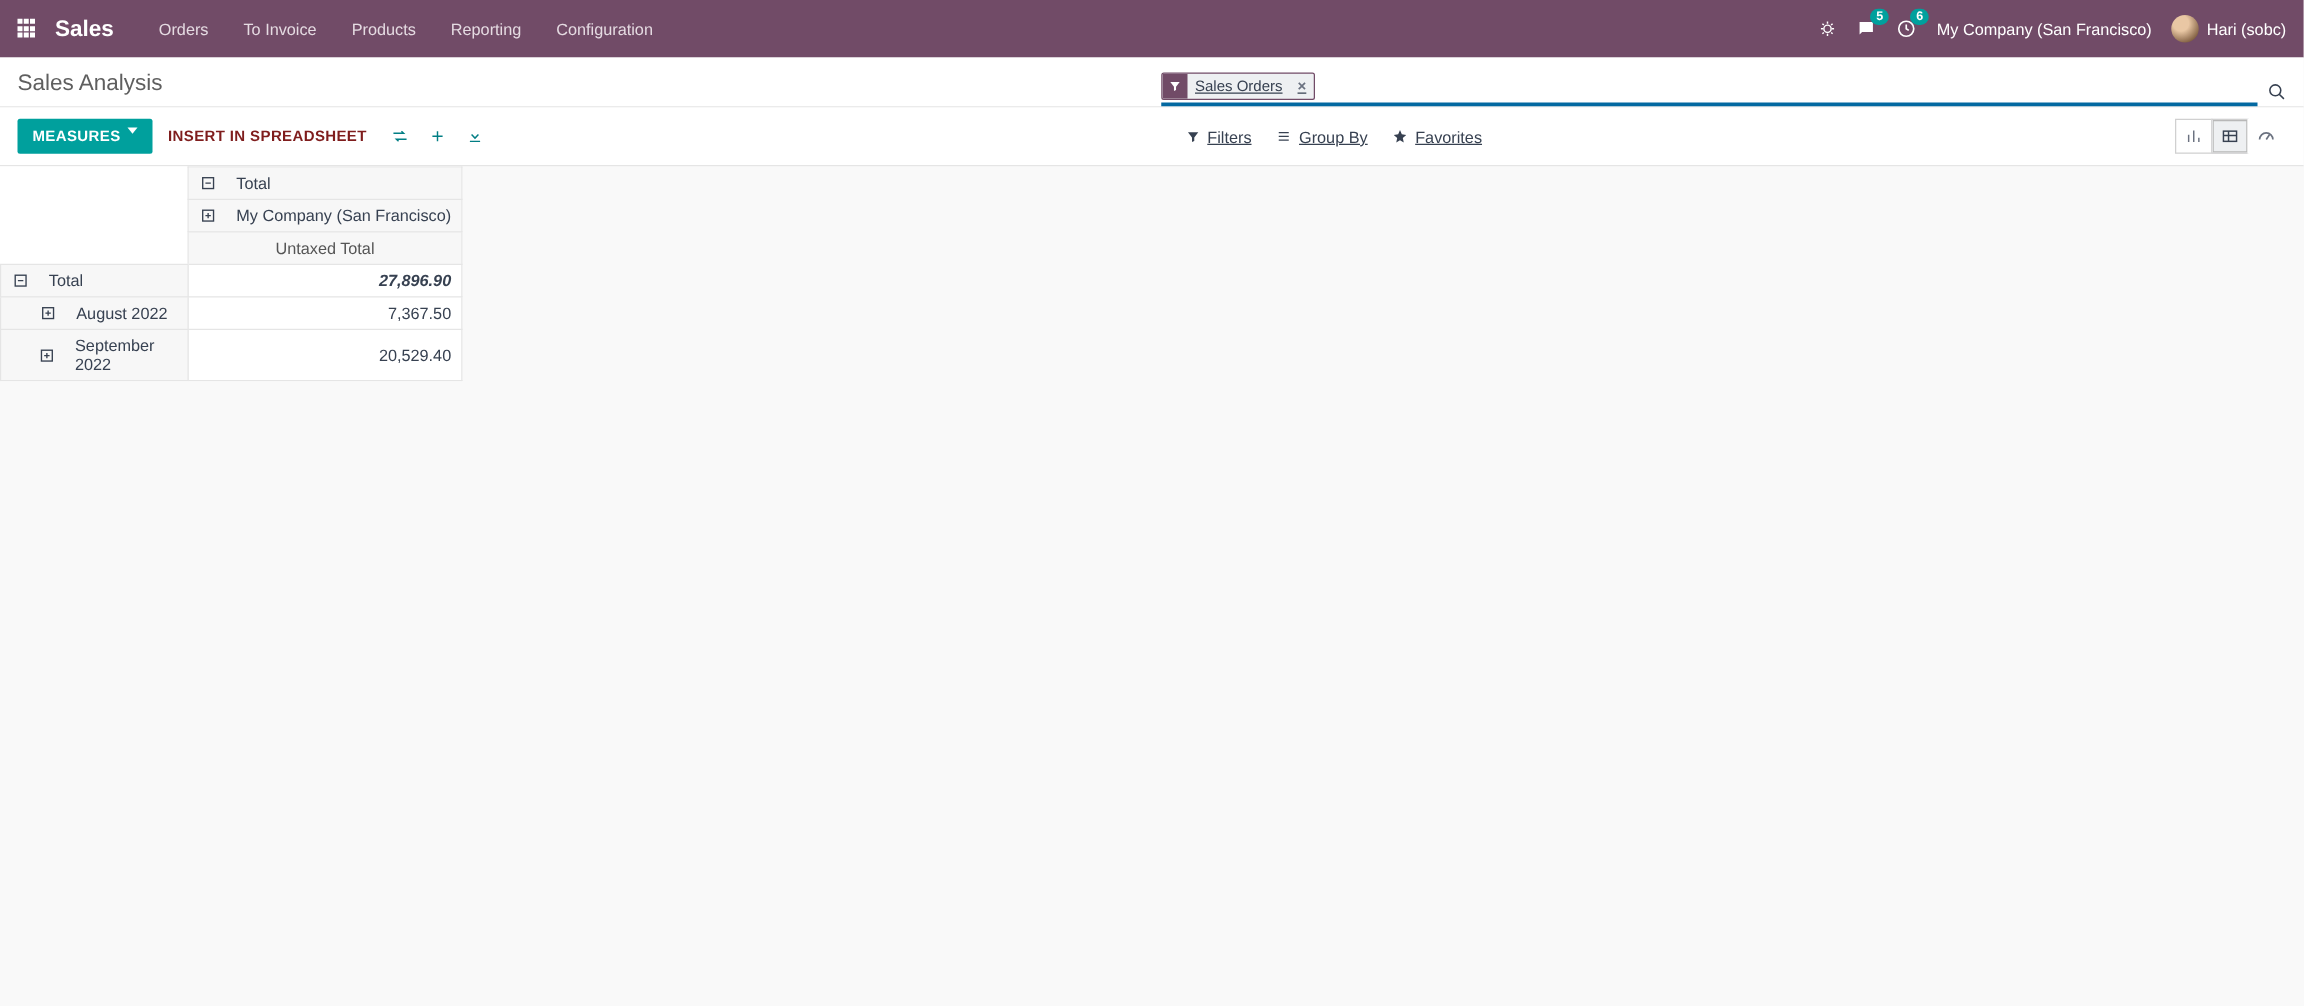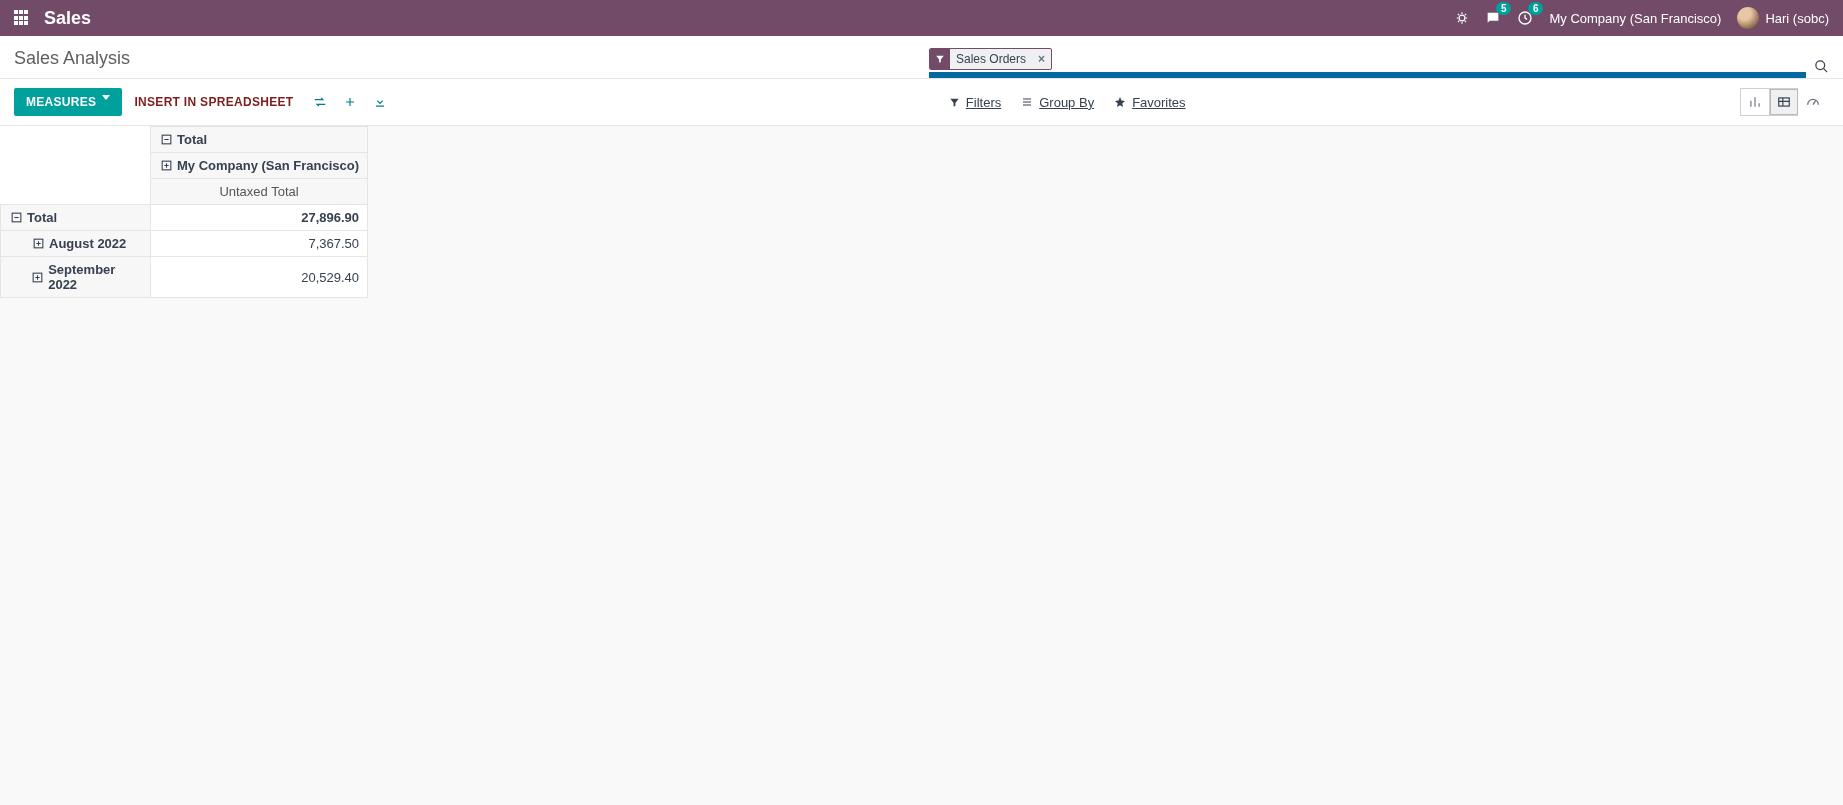--- a/index.html
+++ b/index.html
@@ -1,36 +1,36 @@
 <!DOCTYPE html>
 <html><head>
 <meta charset="utf-8">
 <style>
   * { margin:0; padding:0; box-sizing:border-box; font-family: -apple-system, "Helvetica Neue", Arial, sans-serif; }
   body { background:#f9f9f9; font-size:13px; color:#374151; width:1843px; height:805px; overflow:hidden; }
 
   
-  .navbar { display:flex; align-items:center; background:#714B67; color:#fff; height:36px; padding:0 14px; }
+  .navbar { display:flex; align-items:center; background:#714B67; color:#fff; height:46px; padding:0 14px; }
   .apps-icon { width:16px; height:16px; display:inline-flex; flex-wrap:wrap; gap:1px; margin-right:14px; cursor:pointer; }
   .apps-icon span { width:4px; height:4px; background:#fff; display:block; }
   .brand { font-size:18px; font-weight:600; margin-right:22px; }
   .nav-links { display:flex; gap:0; }
   .nav-link { color:#e5dbe2; padding:0 14px; height:42px; display:flex; align-items:center; cursor:pointer; font-size:13px; }
   .nav-spacer { flex:1; }
   .nav-right { display:flex; align-items:center; gap:16px; }
   .nav-right .icon-btn { position:relative; cursor:pointer; color:#fff; display:flex; align-items:center; }
   .badge { position:absolute; top:-8px; right:-10px; background:#00A09D; color:#fff; font-size:10px; border-radius:10px; padding:1px 5px; font-weight:600; }
   .company-label, .user-label { color:#fff; font-size:13px; cursor:pointer; }
   .avatar { width:22px; height:22px; border-radius:50%; background:radial-gradient(circle at 35% 30%, #e9c7a4 30%, #7c5a3d 80%); margin-right:6px; }
 
   
   .control-top { display:flex; align-items:center; background:#fff; border-bottom:1px solid #e5e5e5; padding:10px 14px 0 14px;gap:16px; }
   .breadcrumb { font-size:18px; color:#5f5f5f; font-weight:400; flex:0 0 auto; padding-bottom:8px; }
   .search-area { margin-left:auto; flex:1; max-width:900px; display:flex; align-items:flex-end; }
-  .search-wrap { flex:1; display:flex; align-items:center; border-bottom:6px solid #0369a1; padding:2px 0; }
+  .search-wrap { flex:1; display:flex; align-items:center; border-bottom:3px solid #0369a1; padding:2px 0;text-decoration:underline; }
   .facet { display:inline-flex; align-items:center; background:#eef0f2; border:1px solid #714B67; border-radius:2px; font-size:12px; height:22px; overflow:hidden; }
   .facet-icon { background:#714B67; color:#fff; width:20px; height:100%; display:flex; align-items:center; justify-content:center; }
   .facet-label { padding:0 6px; color:#374151; }
   .facet-close { padding:0 6px; color:#6b7280; cursor:pointer; font-weight:600; }
   .search-input { flex:1; border:none; outline:none; font-size:13px; padding:2px 6px; color:#374151; }
   .search-input::placeholder { color:#b0b0b0; }
   .search-btn { color:#6b7280; cursor:pointer; margin-left:8px; padding-bottom:4px; }
 
   
   .toolbar { display:flex; align-items:center; background:#fff; border-bottom:1px solid #e5e5e5; padding:8px 14px; }
@@ -46,42 +46,49 @@
   .vs-btn.active { background:#eef0f2; color:#374151; box-shadow:inset 0 0 0 1px #b8b8b8; }
 
   
   .pivot-area { padding:0; overflow:auto; }
   table.pivot { border-collapse:collapse; background:#fff; margin-left:0; }
   table.pivot th, table.pivot td { border:1px solid #e5e5e5; padding:5px 8px; font-size:13px; vertical-align:middle; }
   table.pivot th { background:#f7f7f7; font-weight:400; text-align:left; color:#374151; }
   table.pivot th.corner { background:#fff; border:none; border-bottom:1px solid #e5e5e5; }
   table.pivot th.measure { text-align:center; color:#555; background:#f7f7f7; }
   table.pivot td.num { text-align:right; font-variant-numeric:tabular-nums; }
-  .row-head { display:flex; align-items:center; gap:4px;font-weight:bold; }
+  .row-head { display:flex; align-items:center; gap:16px; }
   .fold-btn { cursor:pointer; color:#6b7280; font-size:13px; display:inline-flex; align-items:center; justify-content:center; width:14px; }
   .indent-1 { padding-left:22px; }
-  .bold { font-weight:700; }
+  .bold { font-weight:700;font-style:italic; }
   svg { display:block; }
 </style>
 </head>
 <body>
 
 <div class="navbar">
   <div class="apps-icon">
     <span></span>
       <span></span>
       <span></span>
       <span></span>
       <span></span>
       <span></span>
       <span></span>
       <span></span>
       <span></span>
   </div>
   <div class="brand">Sales</div>
+  <div class="nav-links">
+    <div class="nav-link">Orders</div>
+    <div class="nav-link">To Invoice</div>
+    <div class="nav-link">Products</div>
+    <div class="nav-link">Reporting</div>
+    <div class="nav-link">Configuration</div>
+  </div>
   <div class="nav-spacer"></div>
   <div class="nav-right">
     <div class="icon-btn">
       <svg width="14" height="14" viewBox="0 0 24 24" fill="none" stroke="#fff" stroke-width="2">
           <circle cx="12" cy="12" r="5"></circle>
           <path d="M12 2v3M12 19v3M3 12h3M18 12h3M5 5l2 2M17 17l2 2M5 19l2-2M17 7l2-2"></path>
         </svg>
     </div>
     <div class="icon-btn">
       <svg width="16" height="16" viewBox="0 0 24 24" fill="#fff">

